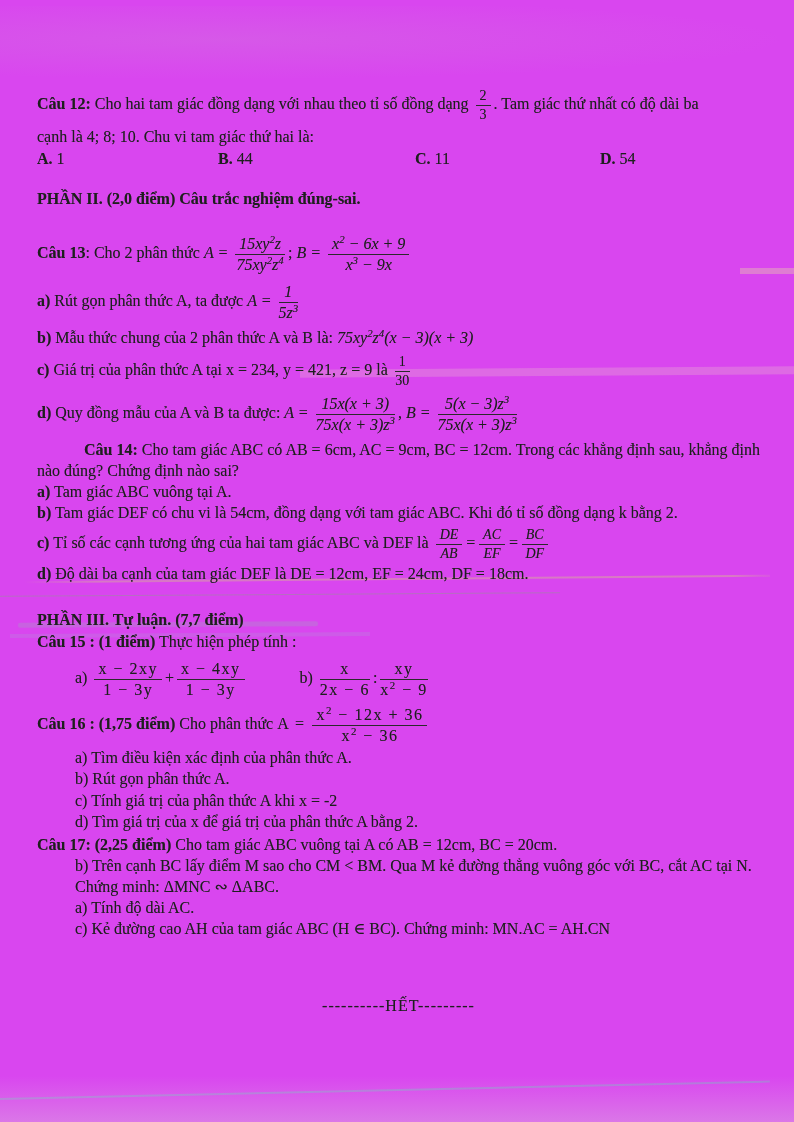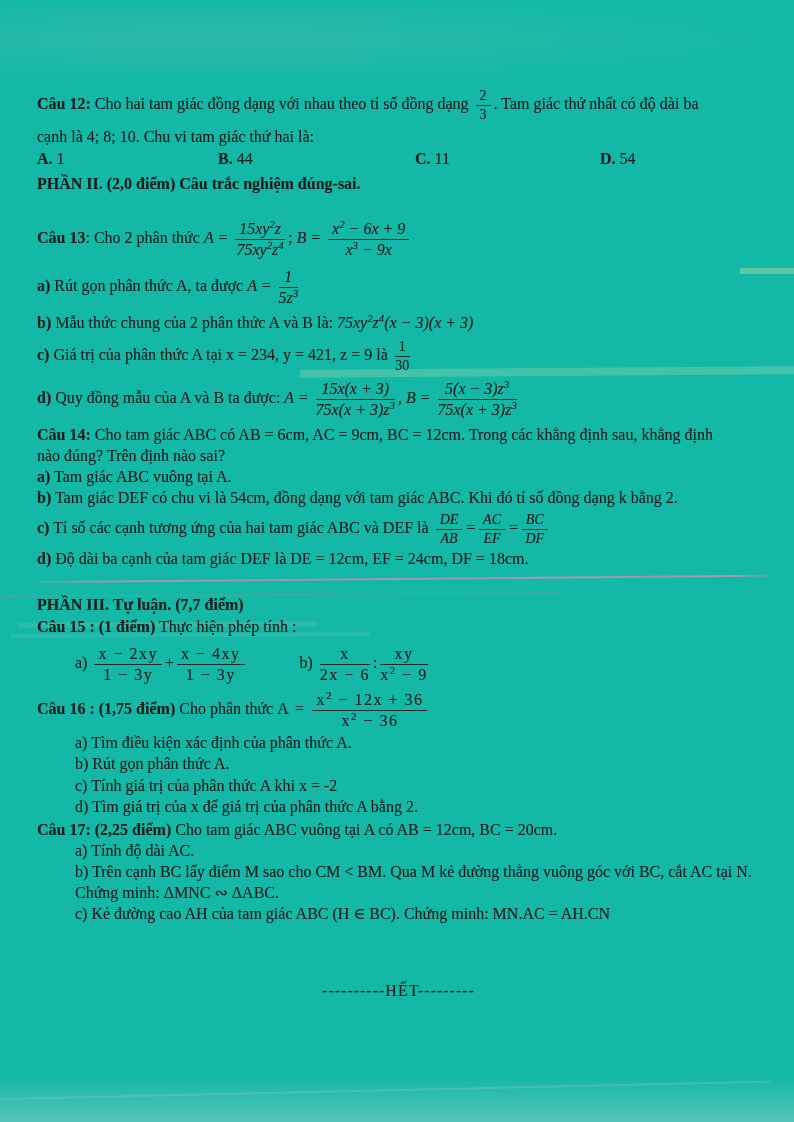--- a/index.html
+++ b/index.html
@@ -1,18 +1,18 @@
 <!DOCTYPE html>
 <html><head>
 <meta charset="utf-8">
 <style>
   html,body{margin:0;padding:0;background:#e9e9e9;}
   .doc{
     position:relative; width:794px; height:1122px; margin:0 auto;
-    background:#14b8a6; overflow:hidden;
+    background:#d946ef; overflow:hidden;
     font-family:"Liberation Serif","DejaVu Serif",serif;
     color:#1e1e1e; font-size:16px; line-height:1.32;
     text-shadow:0 0 .5px rgba(60,60,60,.55);
   }
   .content{position:absolute; inset:0; padding:86px 34px 0 37px; z-index:2;}
   .b{font-weight:bold;}
   .line{min-height:21px;}
   .mi{font-style:italic;}
   .mr{letter-spacing:1.5px;}
   sup{font-size:68%; line-height:0;}
@@ -24,27 +24,27 @@
   .frac .den{display:block; padding-top:1px;}
   .frac.small{font-size:14px;}
   .frac.ital{font-style:italic;}
   .frac.sp .num,.frac.sp .den{letter-spacing:1.5px;}
 
   
   .options{display:grid; grid-template-columns:181px 197px 185px auto; margin-top:1px;}
 
   
   .q12l2{margin-top:2px;}
-  .p2head{margin-top:3px;font-family:Liberation Serif, serif;}
+  .p2head{margin-top:18px;font-family:Liberation Serif, serif;}
   .q13main{margin-top:24px;}
   .q13a{margin-top:6px;}
   .q13b{margin-top:3px;}
   .q13c{margin-top:4px;}
   .q13d{margin-top:2px;}
-  .q14{margin-top:3px;}
+  .q14{margin-top:3px;text-align:right;}
   .q14c{margin-top:2px;}
   .p3head{margin-top:25px;}
   .q15row{margin-top:6px; padding-left:38px;}
   .g15b{margin-left:48px;}
   .q16line{margin-top:4px;}
   .subitem{padding-left:38px;}
   .q17{margin-top:2px;}
   .het{margin-top:56px; text-align:center; letter-spacing:1px;}
 
   
@@ -124,21 +124,21 @@
       <span class="mi">A =</span>
       <span class="frac ital"><span class="num">15x(x + 3)</span><span class="den">75x(x + 3)z<sup>3</sup></span></span><span>,</span>
       <span class="mi">B =</span>
       <span class="frac ital"><span class="num">5(x − 3)z<sup>3</sup></span><span class="den">75x(x + 3)z<sup>3</sup></span></span>
     </div>
 
     <div class="line q14">
       <span class="b">Câu 14:</span>
       <span>Cho tam giác ABC có AB = 6cm, AC = 9cm, BC = 12cm. Trong các khẳng định sau, khẳng định</span>
     </div>
-    <div class="line">nào đúng? Trên định nào sai?</div>
+    <div class="line">nào đúng? Chứng định nào sai?</div>
     <div class="line">
       <span class="b">a)</span>
       <span>Tam giác ABC vuông tại A.</span>
     </div>
     <div class="line">
       <span class="b">b)</span>
       <span>Tam giác DEF có chu vi là 54cm, đồng dạng với tam giác ABC. Khi đó tỉ số đồng dạng k bằng 2.</span>
     </div>
     <div class="line q14c">
       <span class="b">c)</span>
@@ -188,28 +188,28 @@
     <div class="line subitem">
       <span>d)</span>
       <span>Tìm giá trị của x để giá trị của phân thức A bằng 2.</span>
     </div>
 
     <div class="line q17">
       <span class="b">Câu 17: (2,25 điểm)</span>
       <span>Cho tam giác ABC vuông tại A có AB = 12cm, BC = 20cm.</span>
     </div>
     <div class="line subitem">
+      <span>b)</span>
+      <span>Trên cạnh BC lấy điểm M sao cho CM &lt; BM. Qua M kẻ đường thẳng vuông góc với BC, cắt AC tại N. Chứng minh: ΔMNC ∾ ΔABC.</span>
+    </div>
+    <div class="line subitem">
       <span>a)</span>
       <span>Tính độ dài AC.</span>
     </div>
     <div class="line subitem">
-      <span>b)</span>
-      <span>Trên cạnh BC lấy điểm M sao cho CM &lt; BM. Qua M kẻ đường thẳng vuông góc với BC, cắt AC tại N. Chứng minh: ΔMNC ∾ ΔABC.</span>
-    </div>
-    <div class="line subitem">
       <span>c)</span>
       <span>Kẻ đường cao AH của tam giác ABC (H ∈ BC). Chứng minh: MN.AC = AH.CN</span>
     </div>
 
     <div class="line het">----------HẾT---------</div>
 
   </div>
 </div>
 
 </body></html>

